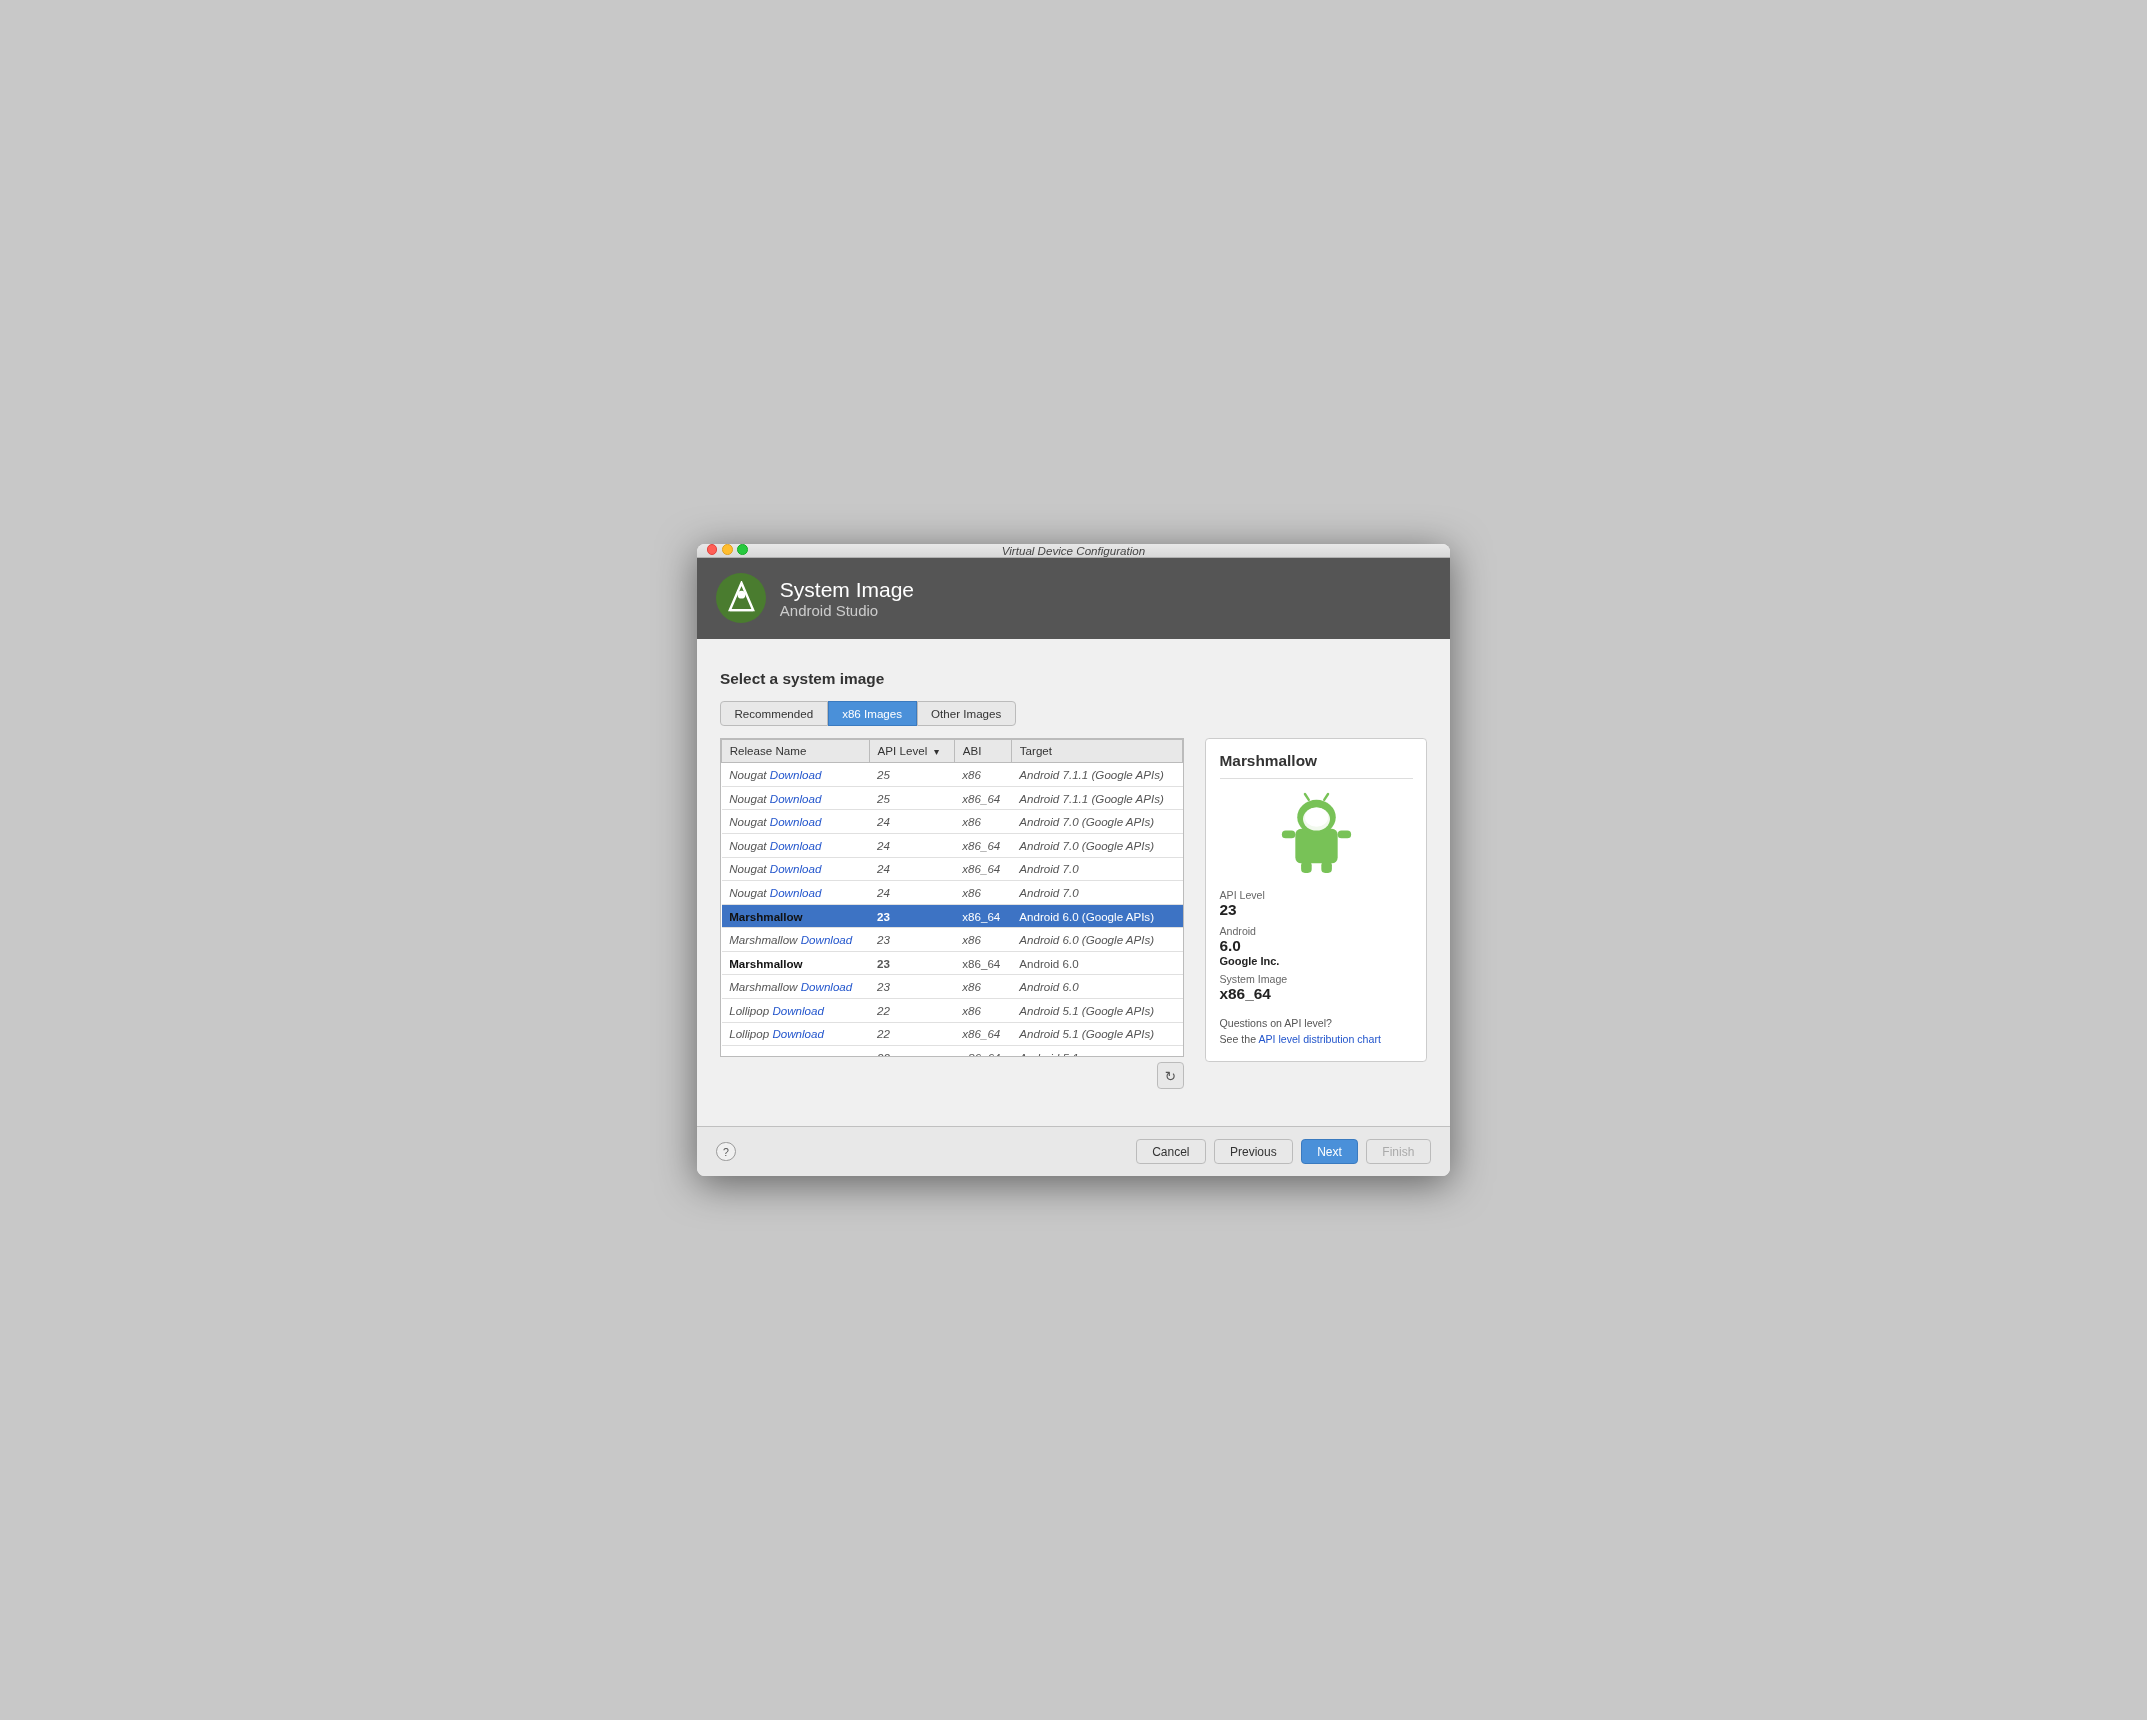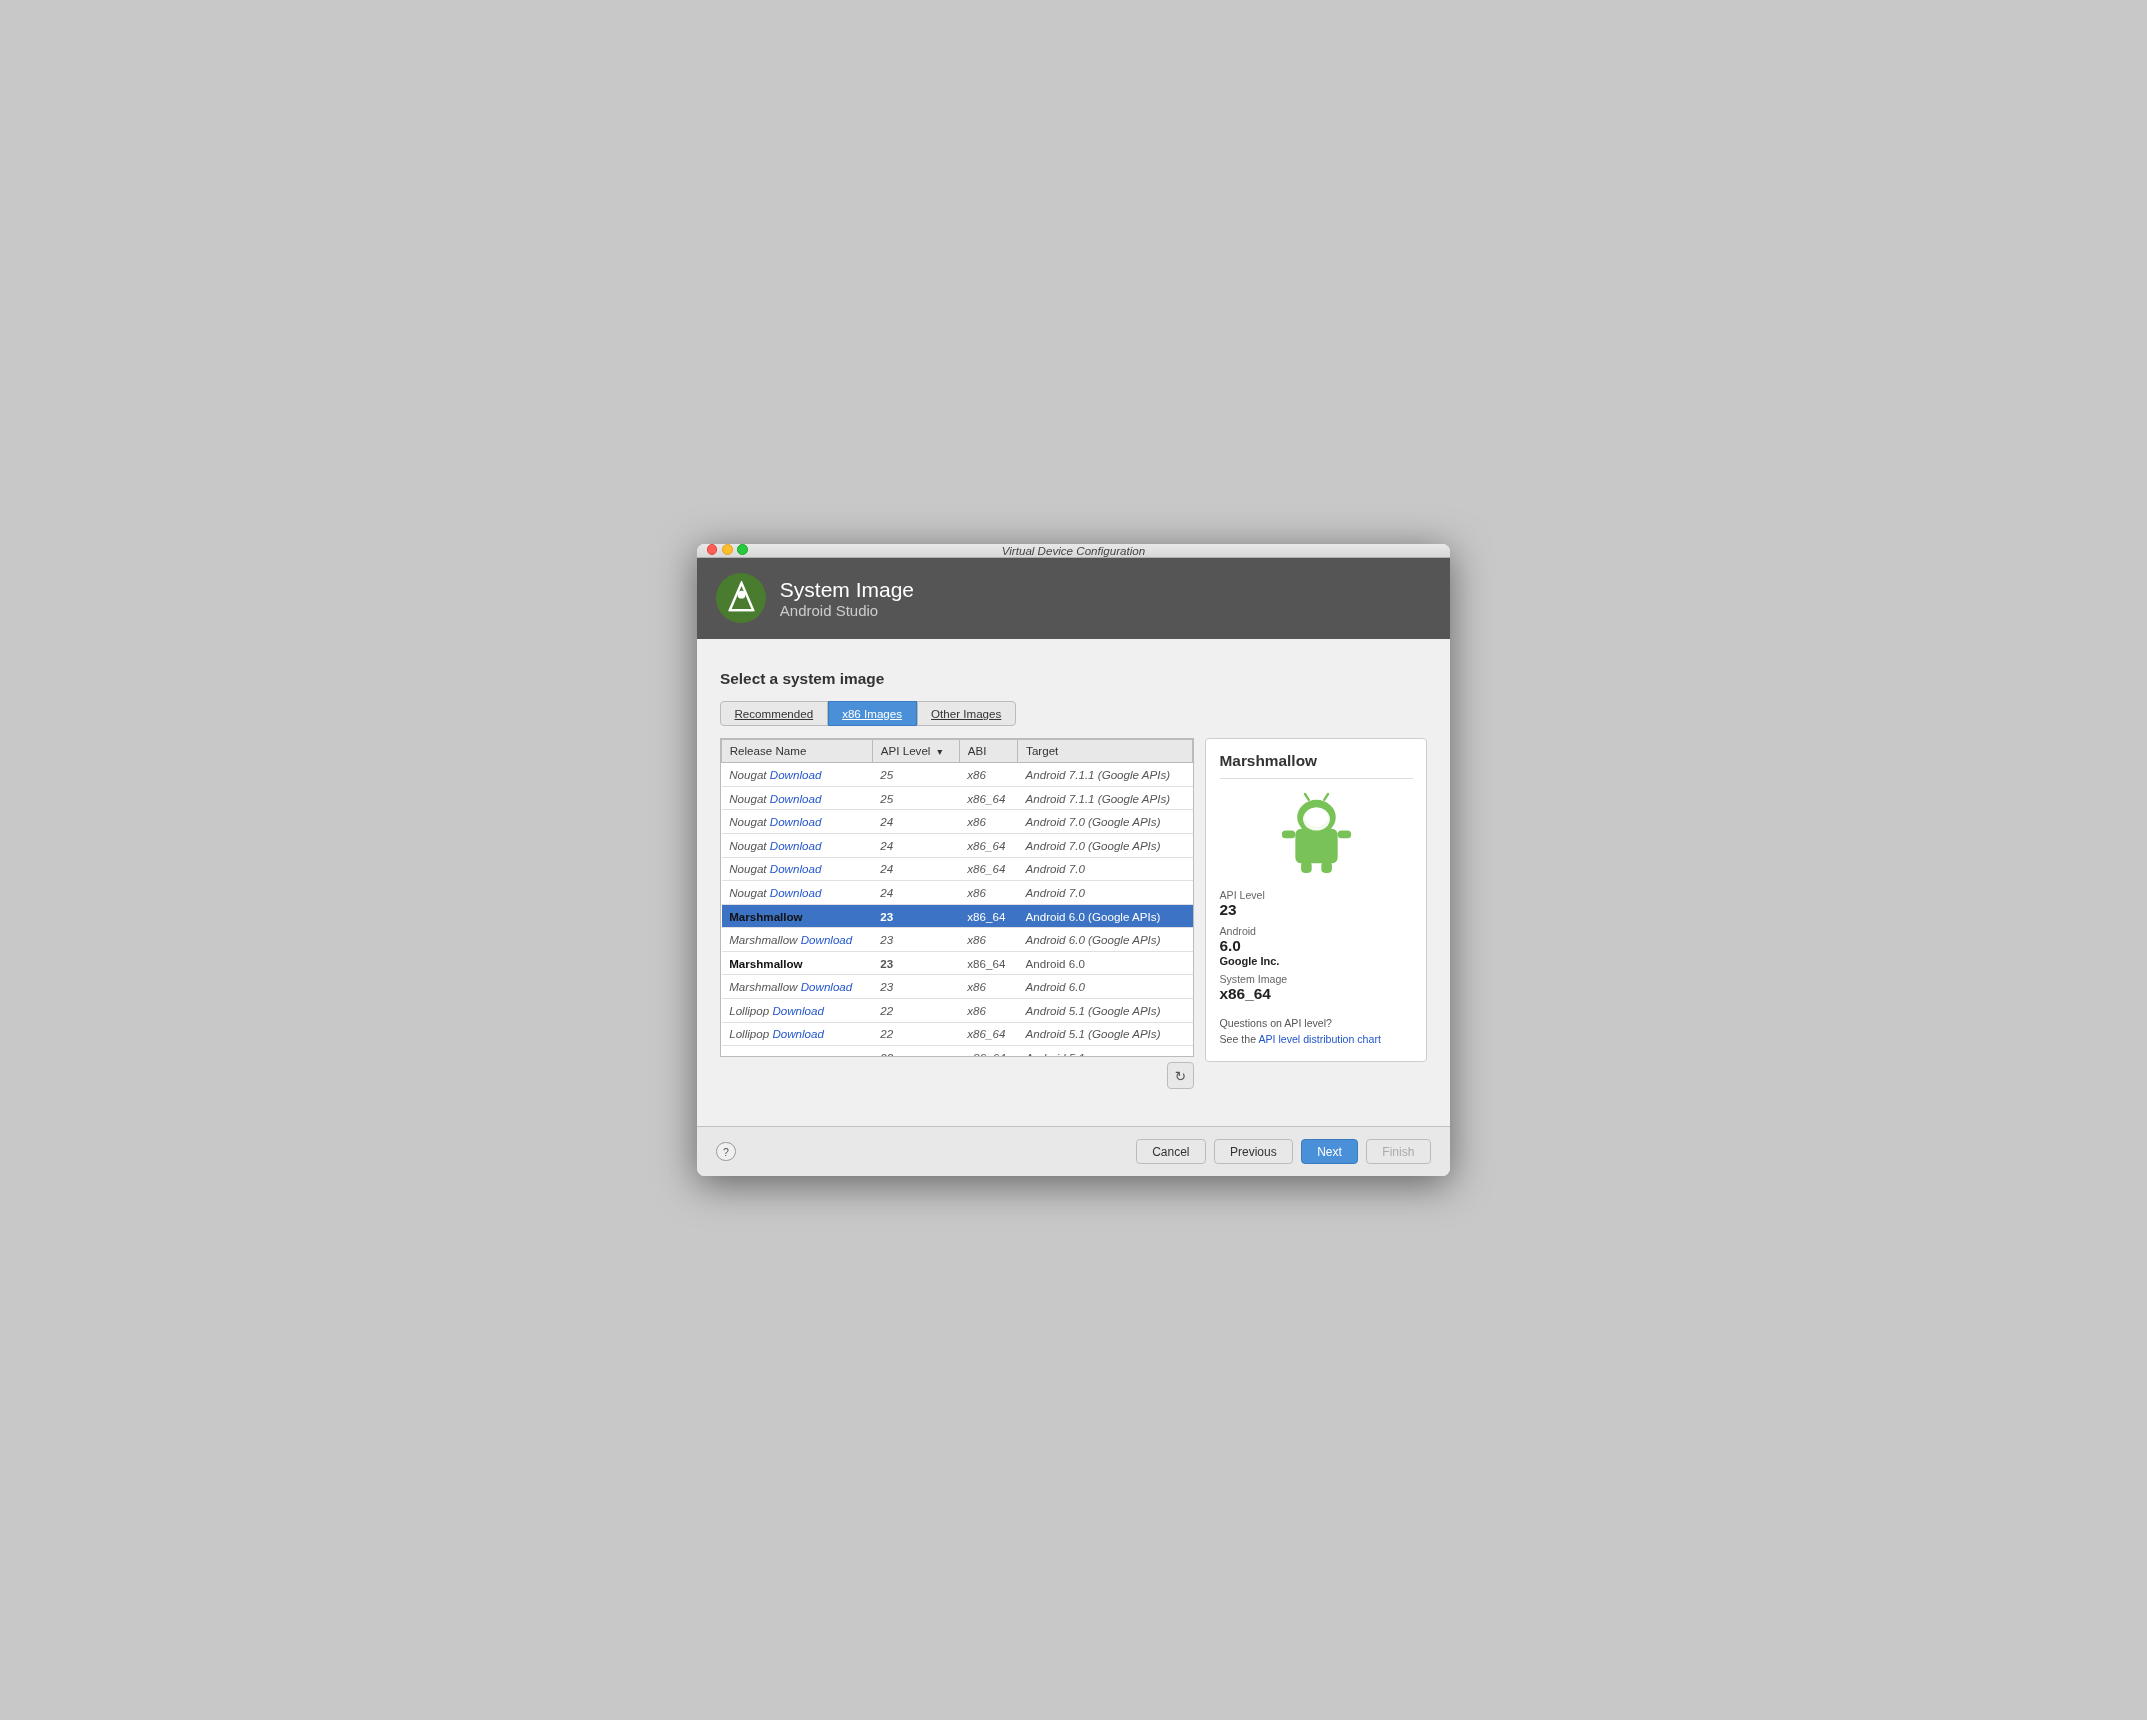--- a/index.html
+++ b/index.html
@@ -94,33 +94,32 @@
       gap: 0;
       margin-bottom: 11.6px;
     }
     .tab {
       padding: 4.8px 13.5px;
       font-size: 11.6px;
       border: 1px solid #bbb;
       background: #e8e8e8;
       cursor: pointer;
       color: #333;
-      text-decoration: underline;
     }
     .tab:first-child { border-radius: 3.9px 0 0 3.9px; }
     .tab:last-child { border-radius: 0 3.9px 3.9px 0; }
     .tab.active {
       background: #4a90d9;
       color: white;
       border-color: #3a7abf;
     }
 
     .main-area {
       display: flex;
-      gap: 11px;
+      gap: 21px;
     }
 
     .table-area {
       flex: 1;
     }
     .system-table {
       width: 100%;
       border-collapse: collapse;
       border: 1px solid #bbb;
       background: white;

